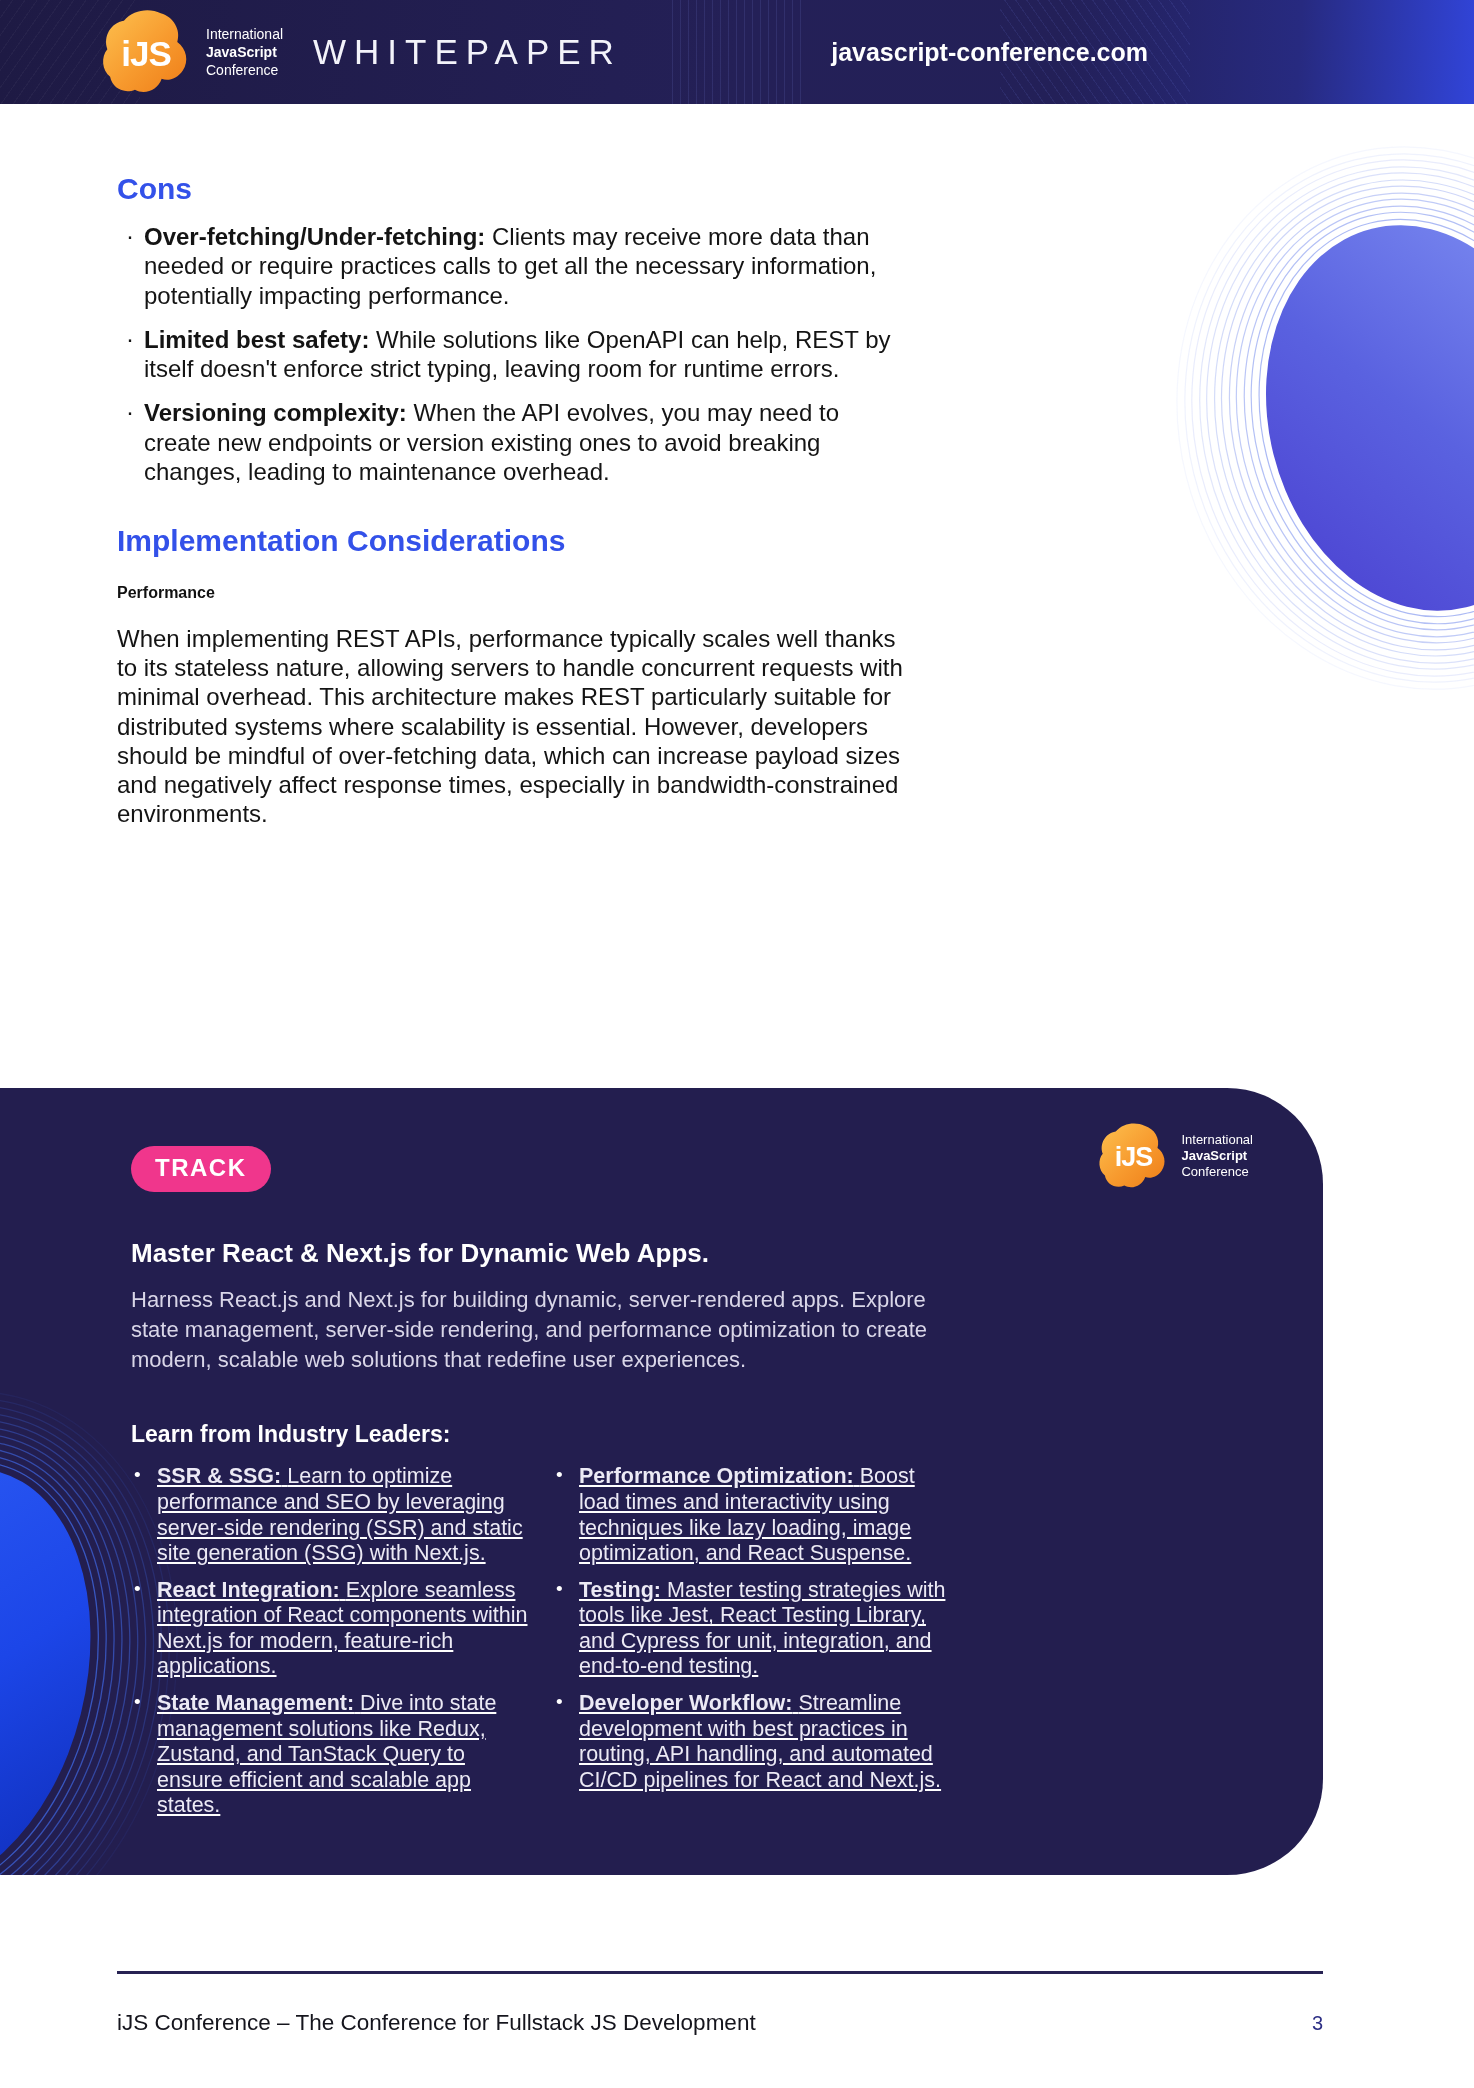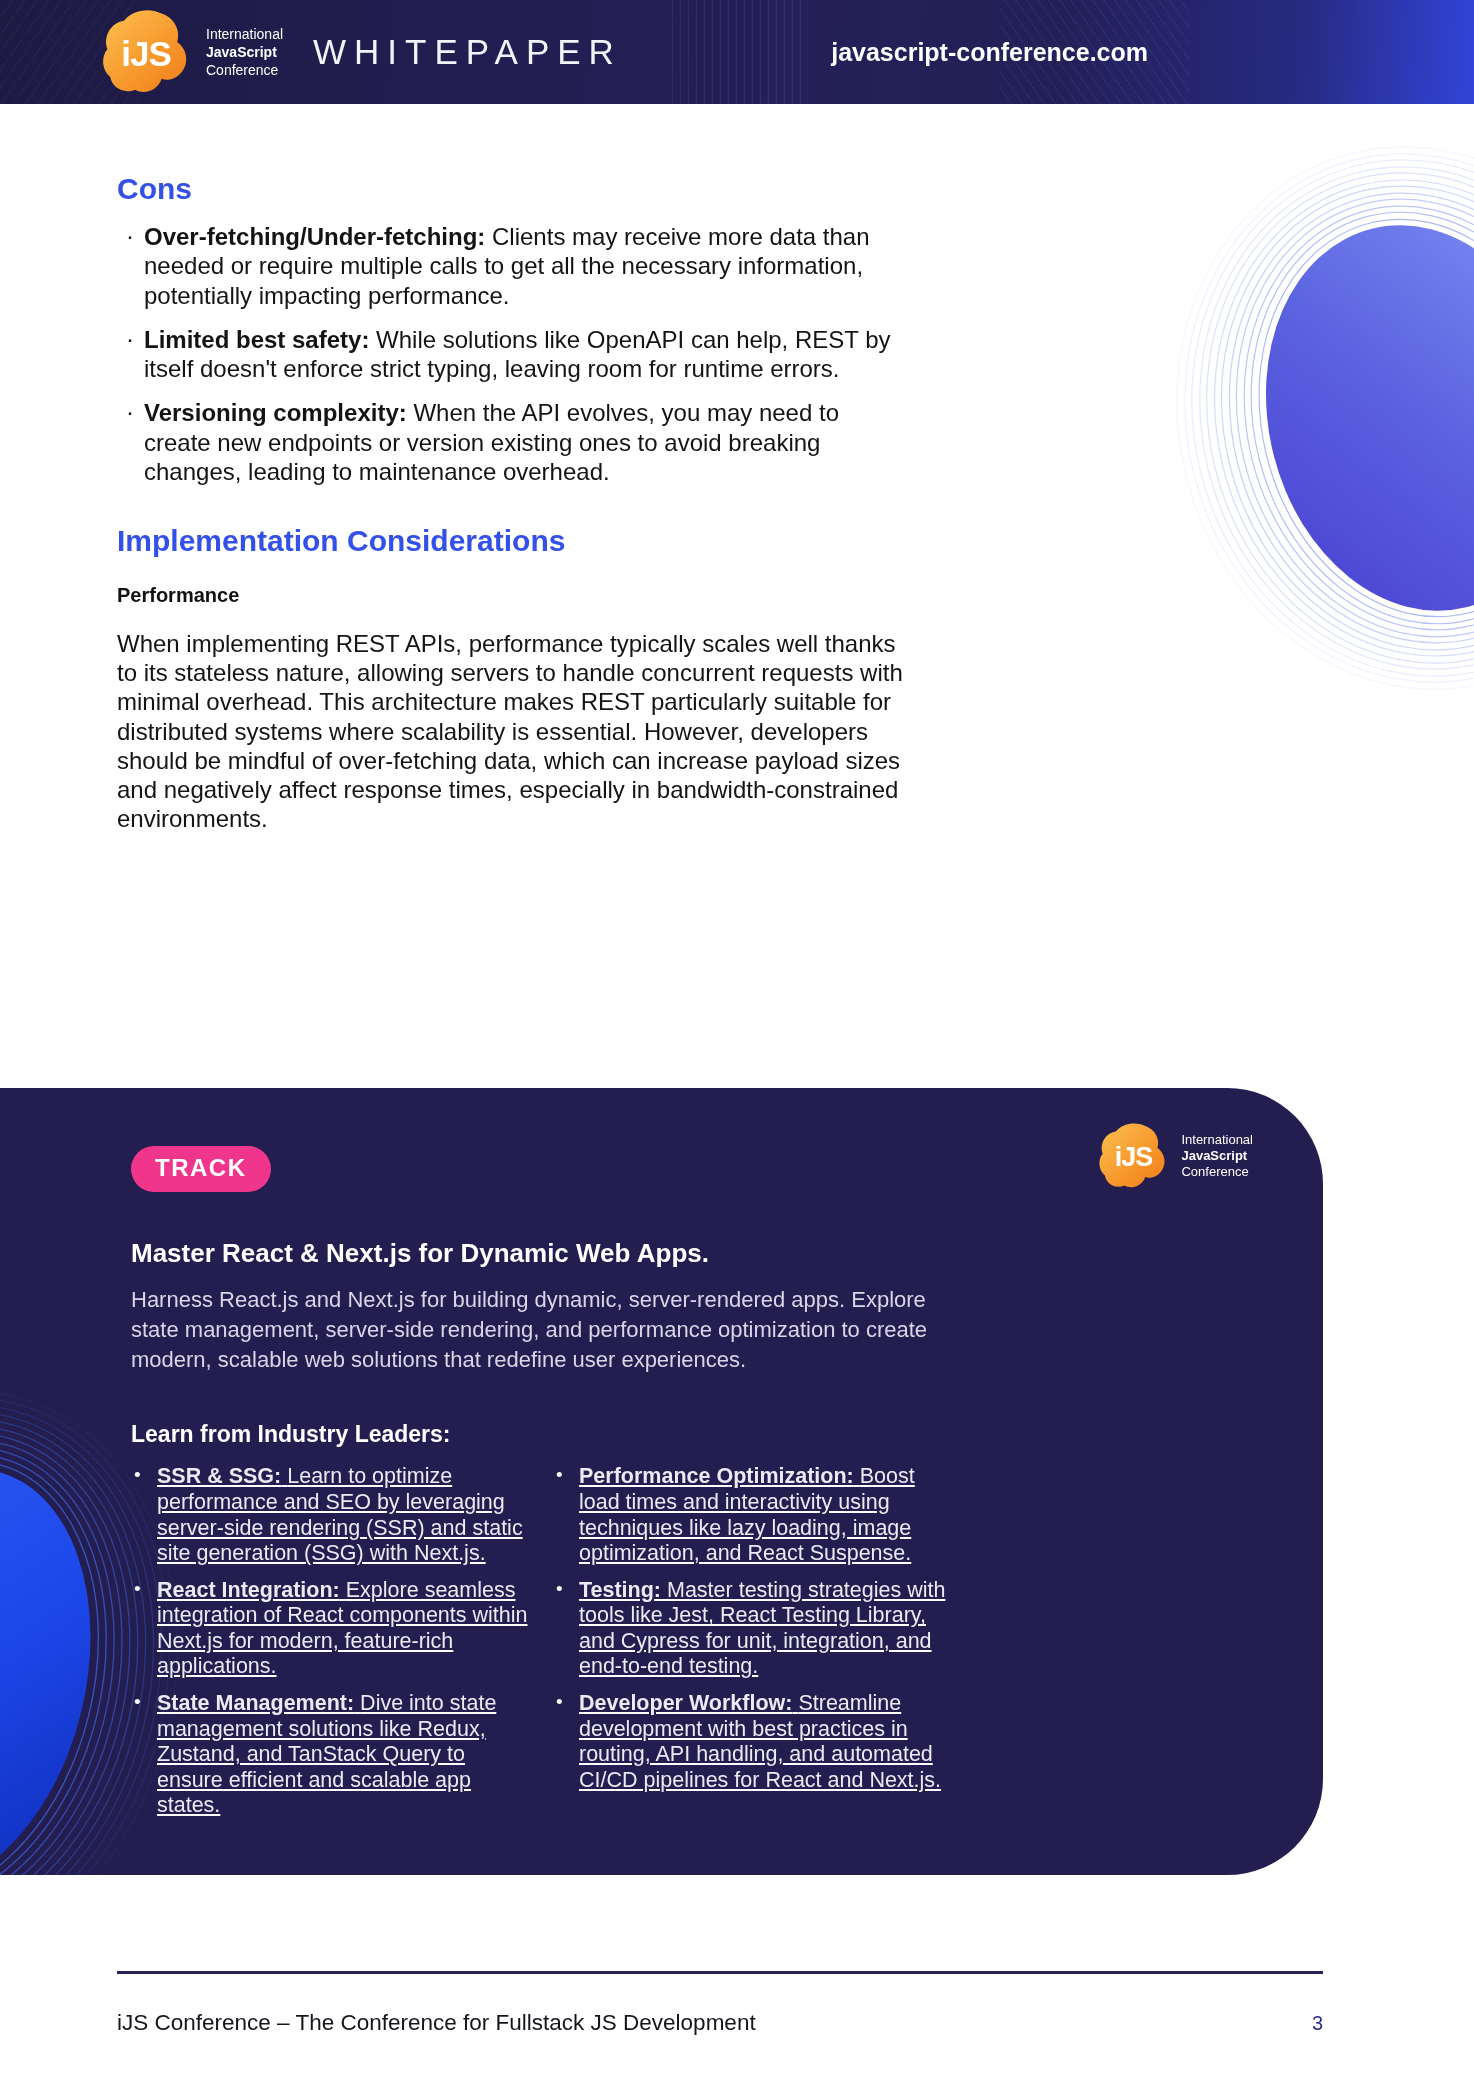--- a/index.html
+++ b/index.html
@@ -36,21 +36,21 @@
 
   
   .doc{position:relative;margin-left:117px;width:795px;}
   .h-blue{color:#3351e9;font-size:30px;font-weight:700;margin:0;}
   .cons-h{margin:68px 0 16px;}
   .cons-list{list-style:none;margin:0;padding:0;font-size:24px;line-height:1.22;}
   .cons-list li{position:relative;padding-left:27px;margin-bottom:15px;}
   .cons-list li::before{content:"\00B7";position:absolute;left:9px;top:-1px;}
   .b{font-weight:700;}
   .impl-h{margin:38px 0 0;}
-  .perf-h{font-size:20px;font-weight:700;margin:26px 0 0;color:#111111;}
+  .perf-h{font-size:16px;font-weight:700;margin:26px 0 0;color:#111111;}
   .doc p{font-size:24px;line-height:1.215;margin:22px 0 0;}
 
   
   .track-card{position:absolute;top:1088px;left:0;width:1323px;height:787px;
     background:#231e4f;border-radius:0 96px 96px 0;color:#ffffff;overflow:hidden;}
   .blob-card{position:absolute;left:0;bottom:-20px;width:240px;height:470px;pointer-events:none;}
   .blob-card svg{overflow:visible;}
   .card-inner{position:relative;padding:58px 0 0 131px;}
   .track-badge{display:inline-block;background:#f0368c;color:#fff;font-size:24px;font-weight:700;
     letter-spacing:1.5px;padding:8px 24px 10px;border-radius:24px;}
@@ -135,21 +135,21 @@
         <ellipse rx="150" ry="195" fill="url(#gBlobR)" stroke="none"></ellipse>
       </g>
     </svg>
   </div>
 
   <main class="doc">
     <h2 class="h-blue cons-h">Cons</h2>
     <ul class="cons-list">
       <li>
         <span class="b">Over-fetching/Under-fetching:</span>
-        <span>Clients may receive more data than needed or require multiple calls to get all the necessary information, potentially impacting performance.</span>
+        <span>Clients may receive more data than needed or require practices calls to get all the necessary information, potentially impacting performance.</span>
       </li>
       <li>
         <span class="b">Limited best safety:</span>
         <span>While solutions like OpenAPI can help, REST by itself doesn't enforce strict typing, leaving room for runtime errors.</span>
       </li>
       <li>
         <span class="b">Versioning complexity:</span>
         <span>When the API evolves, you may need to create new endpoints or version existing ones to avoid breaking changes, leading to maintenance overhead.</span>
       </li>
     </ul>

